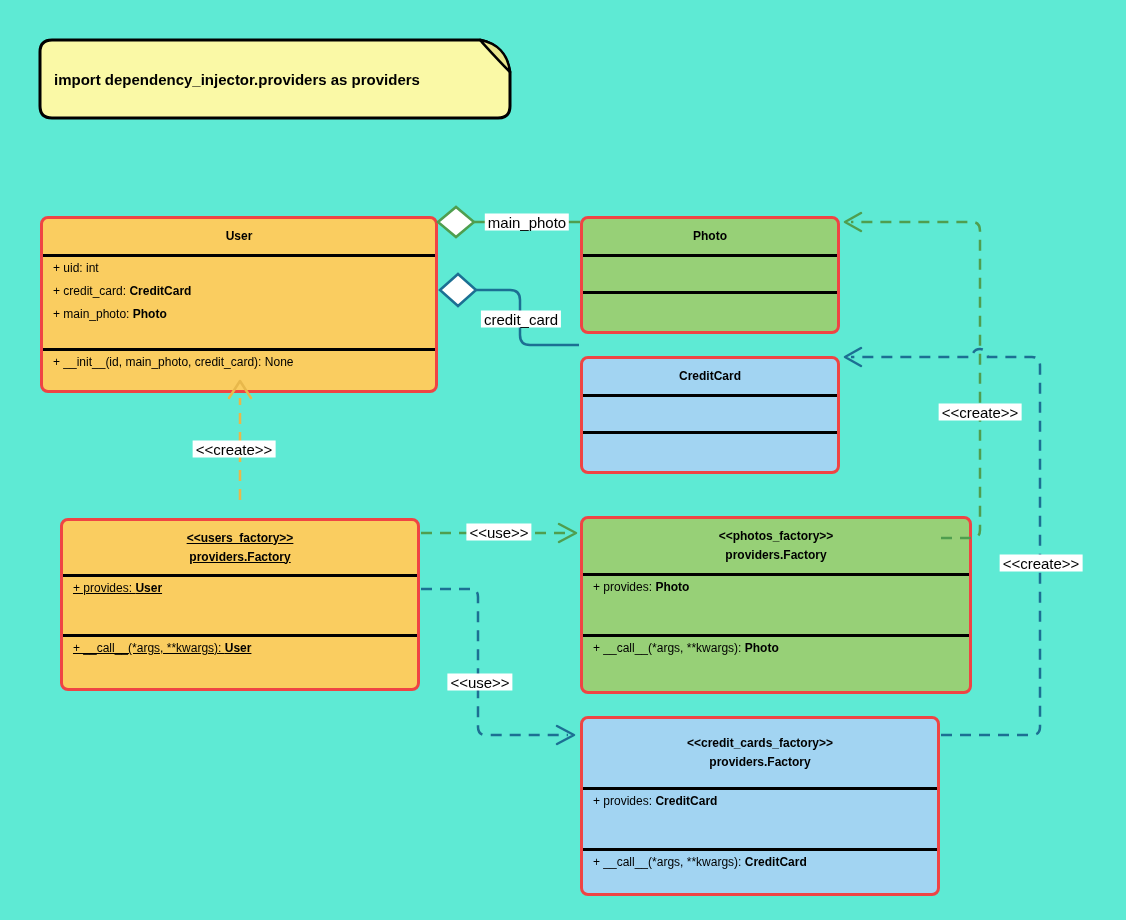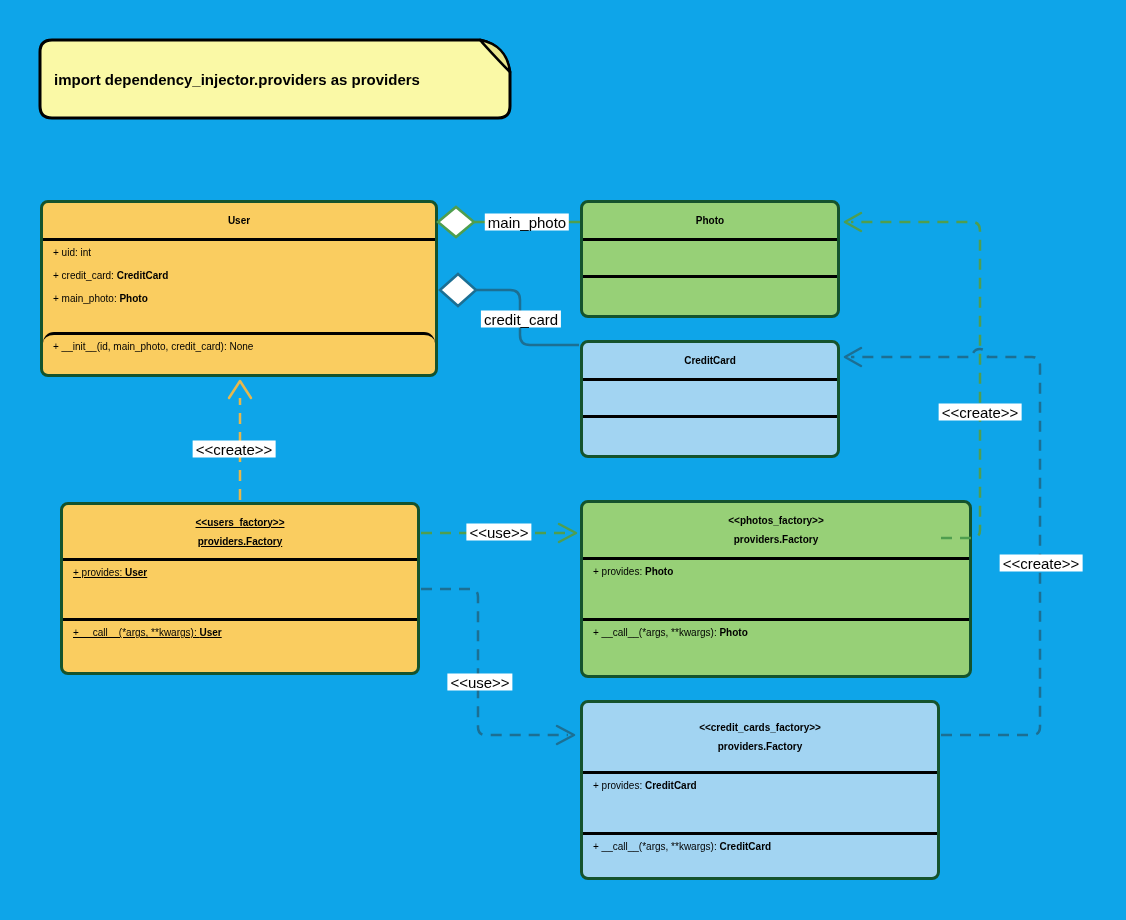--- a/index.html
+++ b/index.html
@@ -1,24 +1,25 @@
 <!DOCTYPE html>
 <html style="--yellow-fill: #FACD60; --green-fill: #97D077; --blue-fill: #A2D4F2; --note-fill: #FAF9A6; --note-fold: #E9E68C; --edge-green: #4F9E4F; --edge-blue: #1C6F93; --edge-gold: #E8B84B;"><head>
 <meta charset="utf-8">
 <style>
   html,body{margin:0;padding:0;background:#ffffff;}
   .canvas{
-    position:relative;width:1126px;height:920px;background:#0ea5e9;overflow:hidden;
+    position:relative;width:1126px;height:920px;background:#5eead4;overflow:hidden;
     font-family:"Liberation Sans", sans-serif;color:#000;
   }
   
   .uml-class{
     position:absolute;display:flex;flex-direction:column;
-    border:3px solid #14532d;border-radius:8px;box-sizing:border-box;
-    font-size:10px;
+    border:3px solid #ef4444;border-radius:8px;box-sizing:border-box;
+    font-size:12px;
+    margin-top:16px;
   }
   .fill-yellow{background:var(--yellow-fill);}
   .fill-green{background:var(--green-fill);}
   .fill-blue{background:var(--blue-fill);}
   .uml-title{
     flex:0 0 auto;display:flex;flex-direction:column;align-items:center;justify-content:center;
     font-weight:bold;line-height:19px;box-sizing:border-box;
   }
   .uml-section{
     border-top:3px solid #000;box-sizing:border-box;
@@ -61,21 +62,21 @@
 
   <div class="uml-class fill-yellow" style="left:40px;top:200px;width:398px;height:177px;">
     <div class="uml-title" style="height:35px;">
       <span>User</span>
     </div>
     <div class="uml-section" style="flex:1 1 auto;">
       <div class="member"><span>+ uid: int</span><span class="t"></span></div>
       <div class="member"><span>+ credit_card: </span><span class="t">CreditCard</span></div>
       <div class="member"><span>+ main_photo: </span><span class="t">Photo</span></div>
     </div>
-    <div class="uml-section" style="height:42px;border-radius:11px;">
+    <div class="uml-section" style="height:42px;">
       <div class="member"><span>+ __init__(id, main_photo, credit_card): None</span><span class="t"></span></div>
     </div>
   </div>
 
   <div class="uml-class fill-green" style="left:580px;top:200px;width:260px;height:118px;">
     <div class="uml-title" style="height:35px;">
       <span>Photo</span>
     </div>
     <div class="uml-section" style="flex:1 1 auto;"></div>
     <div class="uml-section" style="height:40px;"></div>

